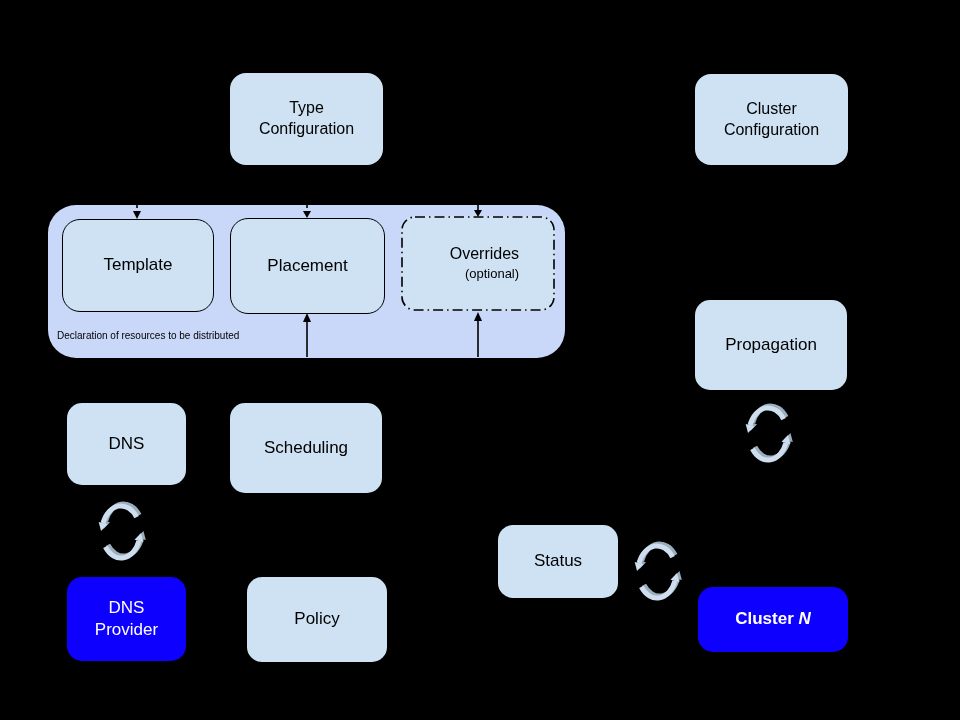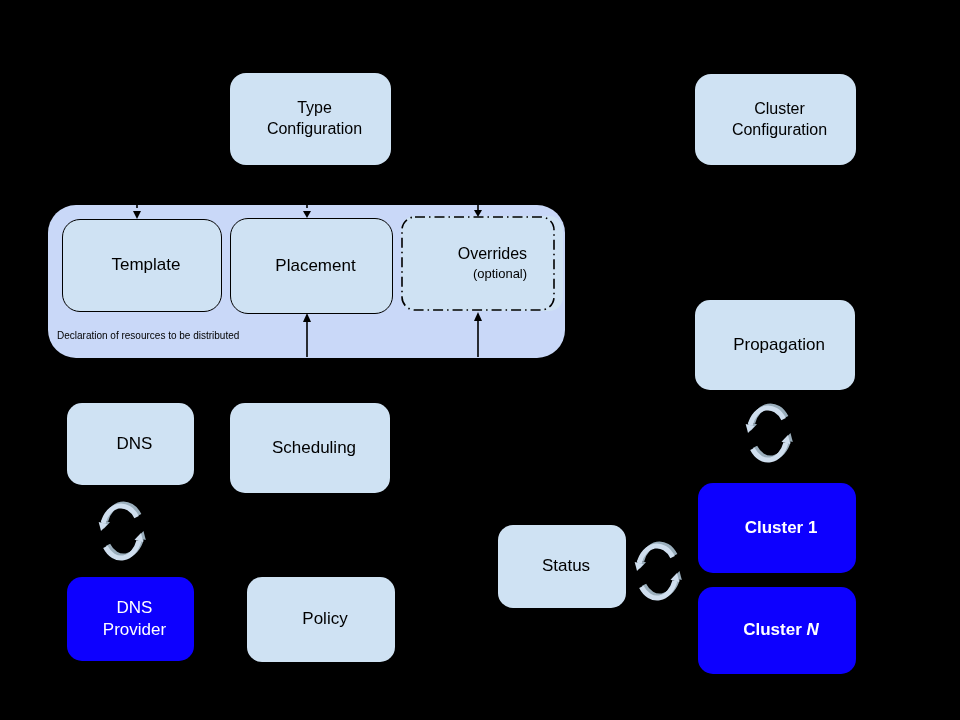--- a/index.html
+++ b/index.html
@@ -1,20 +1,20 @@
 <!DOCTYPE html>
 <html style="--background: #000000; --light_box: #cfe2f3; --container: #c9d8f8; --cluster_blue: #0d00ff; --box_text: #000000; --cluster_text: #ffffff; --line: #000000; --sync_main: #cfdeee; --sync_shadow: #9aaebc;"><head>
 <meta charset="utf-8">
 <style>
   html,body{margin:0;padding:0;background:#000;}
   .canvas{position:relative;width:960px;height:720px;background:var(--background,#000);
           font-family:"Liberation Sans","DejaVu Sans",sans-serif;overflow:hidden;}
   .box{position:absolute;display:flex;align-items:center;justify-content:center;
        text-align:center;color:var(--box_text,#000);background:var(--light_box,#cfe2f3);
-       border-radius:15px;font-size:16px;line-height:1.3;padding-left:8px;}
+       border-radius:15px;font-size:16px;line-height:1.3;}
   .lbl{white-space:pre-line;}
   .fs17{font-size:17px;}
   .bordered{border:1.5px solid var(--line,#000);border-radius:18px;}
   .blue{background:var(--cluster_blue,#0d00ff);color:var(--cluster_text,#fff);}
   .bold{font-weight:bold;}
   .container-bg{position:absolute;left:48px;top:205px;width:517px;height:153px;
                 background:var(--container,#c9d8f8);border-radius:28px;}
   .note{position:absolute;left:57px;top:330px;font-size:10px;color:var(--box_text,#000);}
   .overlay{position:absolute;left:0;top:0;pointer-events:none;}
   .ovr-col{display:flex;flex-direction:column;align-items:flex-end;}
@@ -70,27 +70,24 @@
     <span class="lbl">DNS
 Provider</span>
   </div>
   <div class="box fs17" style="left:247px;top:577px;width:140px;height:85px;">
     <span class="lbl">Policy</span>
   </div>
 
   <div class="box fs17" style="left:695px;top:300px;width:152px;height:90px;text-align:right;">
     <span class="lbl">Propagation</span>
   </div>
-  <div class="box fs17" style="left:498px;top:525px;width:120px;height:83px;">
+  <div class="box fs17" style="left:498px;top:525px;width:120px;height:73px;">
     <span class="lbl">Status</span>
   </div>
-  <div class="box blue bold fs17" style="left:698px;top:483px;width:150px;height:90px;">
-    <span class="lbl">Cluster 1</span>
-  </div>
-  <div class="box blue bold fs17" style="left:698px;top:587px;width:150px;height:87px;">
+  <div class="box blue bold fs17" style="left:698px;top:587px;width:150px;height:65px;">
     <span><span>Cluster </span><i>N</i></span>
   </div>
 
   <svg class="overlay" width="960" height="720" viewBox="0 0 960 720">
     <defs>
       <g id="sync-sym">
         <g transform="translate(2.5,-2)">
           <path class="sync-shadow" d="M 45.6 18.1 A 19 26 0 0 0 12.1 24.1"></path>
           <path class="sync-shadow" d="M 14.4 47.9 A 19 26 0 0 0 47.9 41.9"></path>
           <polygon class="sync-shadow-fill" points="10.0,31.9 7.7,22.9 16.5,25.3"></polygon>

